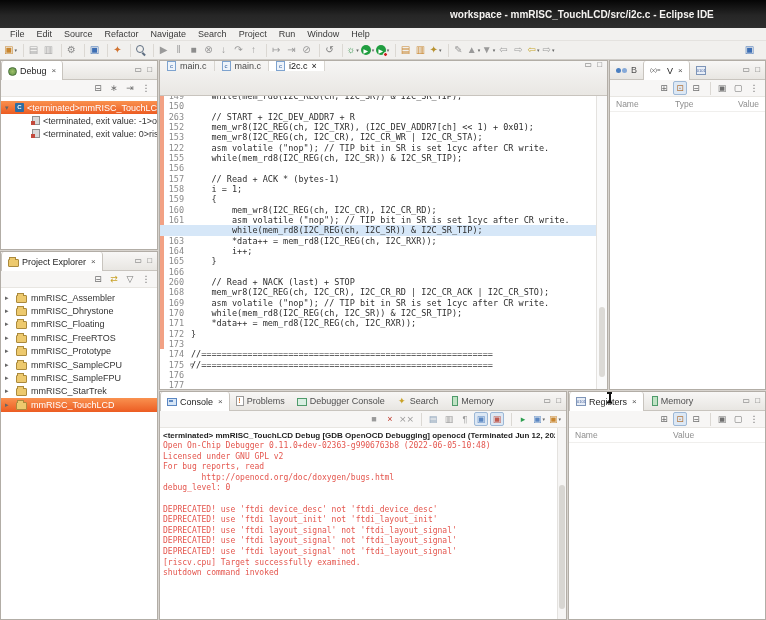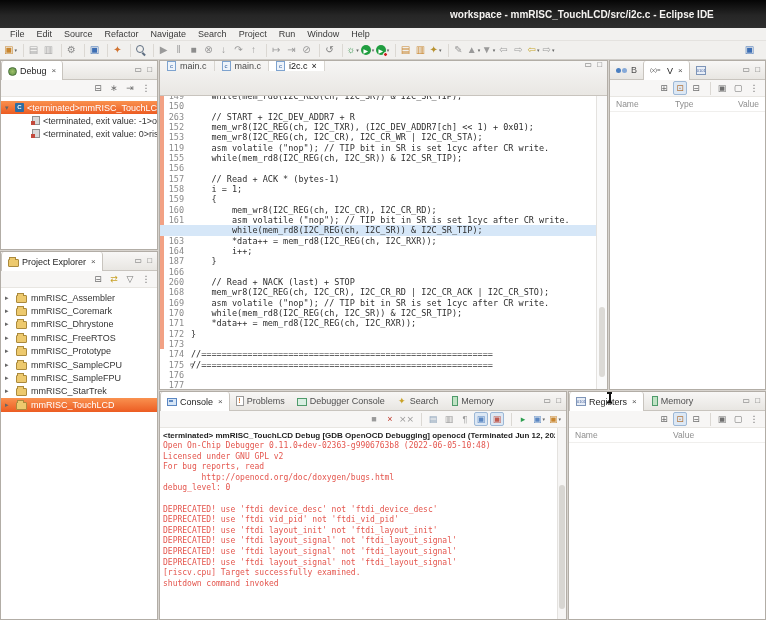--- a/index.html
+++ b/index.html
@@ -326,26 +326,26 @@
     </div>
   <div class="panel-body" id="pe-list" style="padding-top:3px">
       <div class="pe-row">
         <span class="arr">▸</span>
         <span class="icx ic-folder"></span>
         <span>mmRISC_Assembler</span>
       </div>
       <div class="pe-row">
         <span class="arr">▸</span>
         <span class="icx ic-folder"></span>
-        <span>mmRISC_Coremark</span>
-      </div>
-      <div class="pe-row">
-        <span class="arr">▸</span>
-        <span class="icx ic-folder"></span>
         <span>mmRISC_Dhrystone</span>
+      </div>
+      <div class="pe-row">
+        <span class="arr">▸</span>
+        <span class="icx ic-folder"></span>
+        <span>mmRISC_Floating</span>
       </div>
       <div class="pe-row">
         <span class="arr">▸</span>
         <span class="icx ic-folder"></span>
         <span>mmRISC_FreeRTOS</span>
       </div>
       <div class="pe-row">
         <span class="arr">▸</span>
         <span class="icx ic-folder"></span>
         <span>mmRISC_Prototype</span>
@@ -393,32 +393,32 @@
         <span>□</span>
       </div>
     </div>
   <div id="editor-body">
     <div id="gutter">
         <div class="gut-row diff">149</div>
         <div class="gut-row diff">150</div>
         <div class="gut-row diff">263</div>
         <div class="gut-row diff">152</div>
         <div class="gut-row diff">153</div>
-        <div class="gut-row diff">119</div>
+        <div class="gut-row diff">122</div>
         <div class="gut-row diff">155</div>
         <div class="gut-row diff">156</div>
         <div class="gut-row diff">157</div>
         <div class="gut-row diff">158</div>
         <div class="gut-row diff">159</div>
         <div class="gut-row diff">160</div>
         <div class="gut-row diff">161</div>
         <div class="gut-row diff">162</div>
         <div class="gut-row diff">163</div>
         <div class="gut-row diff">164</div>
-        <div class="gut-row diff">187</div>
+        <div class="gut-row diff">165</div>
         <div class="gut-row diff">166</div>
         <div class="gut-row diff">260</div>
         <div class="gut-row diff">168</div>
         <div class="gut-row diff">169</div>
         <div class="gut-row diff">170</div>
         <div class="gut-row diff">171</div>
         <div class="gut-row diff">172</div>
         <div class="gut-row diff">173</div>
         <div class="gut-row">174</div>
         <div class="gut-row">175<span class="fold">⊖</span></div>
@@ -581,21 +581,20 @@
     <div id="console-out">
       <div id="console-head">&lt;terminated&gt; mmRISC_TouchLCD Debug [GDB OpenOCD Debugging] openocd (Terminated Jun 12, 202</div>
       <div id="console-lines">
           <div class="con-line">Open On-Chip Debugger 0.11.0+dev-02363-g9906763b8 (2022-06-05-10:48)</div>
           <div class="con-line">Licensed under GNU GPL v2</div>
           <div class="con-line">For bug reports, read</div>
           <div class="con-line">        http://openocd.org/doc/doxygen/bugs.html</div>
           <div class="con-line">debug_level: 0</div>
           <div class="con-line"></div>
           <div class="con-line">DEPRECATED! use 'ftdi device_desc' not 'ftdi_device_desc'</div>
-          <div class="con-line">DEPRECATED! use 'ftdi vid_pid' not 'ftdi_vid_pid'</div>
           <div class="con-line">DEPRECATED! use 'ftdi layout_init' not 'ftdi_layout_init'</div>
           <div class="con-line">DEPRECATED! use 'ftdi layout_signal' not 'ftdi_layout_signal'</div>
           <div class="con-line">DEPRECATED! use 'ftdi layout_signal' not 'ftdi_layout_signal'</div>
           <div class="con-line">DEPRECATED! use 'ftdi layout_signal' not 'ftdi_layout_signal'</div>
           <div class="con-line">[riscv.cpu] Target successfully examined.</div>
           <div class="con-line">shutdown command invoked</div>
         </div>
     </div>
     <div id="con-scroll">
         <div id="con-thumb"></div>

